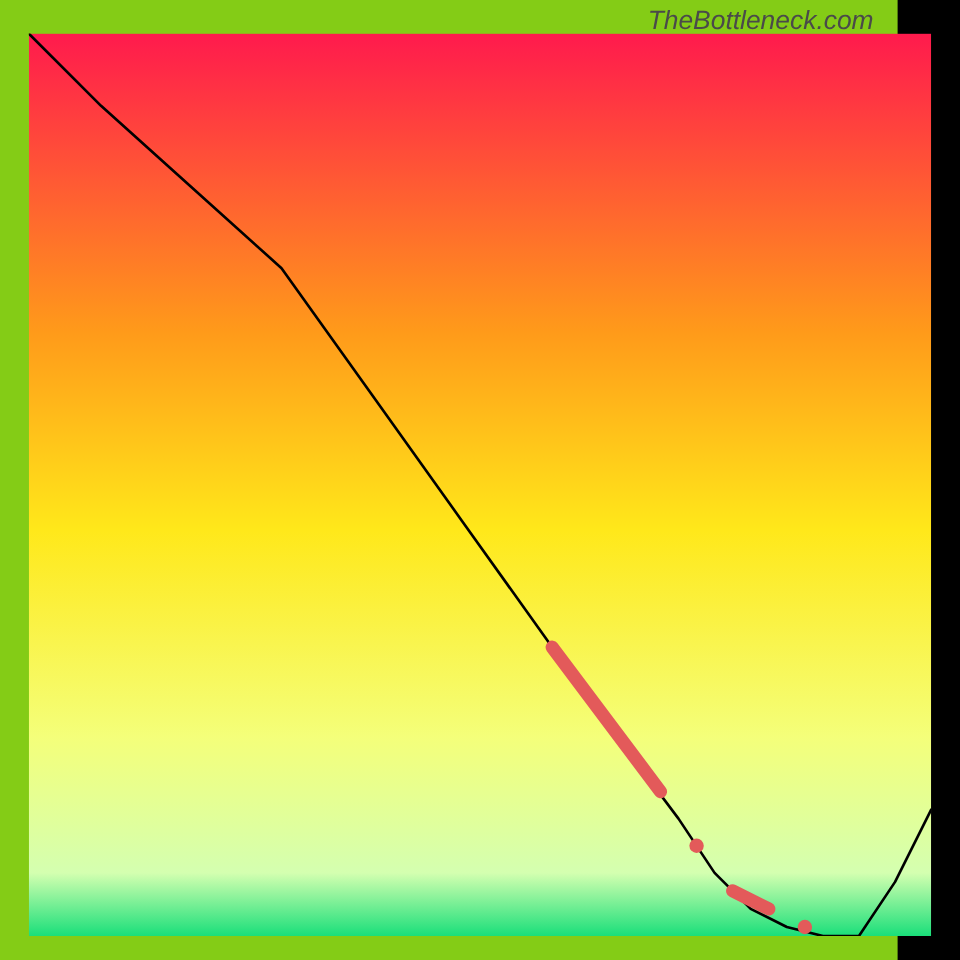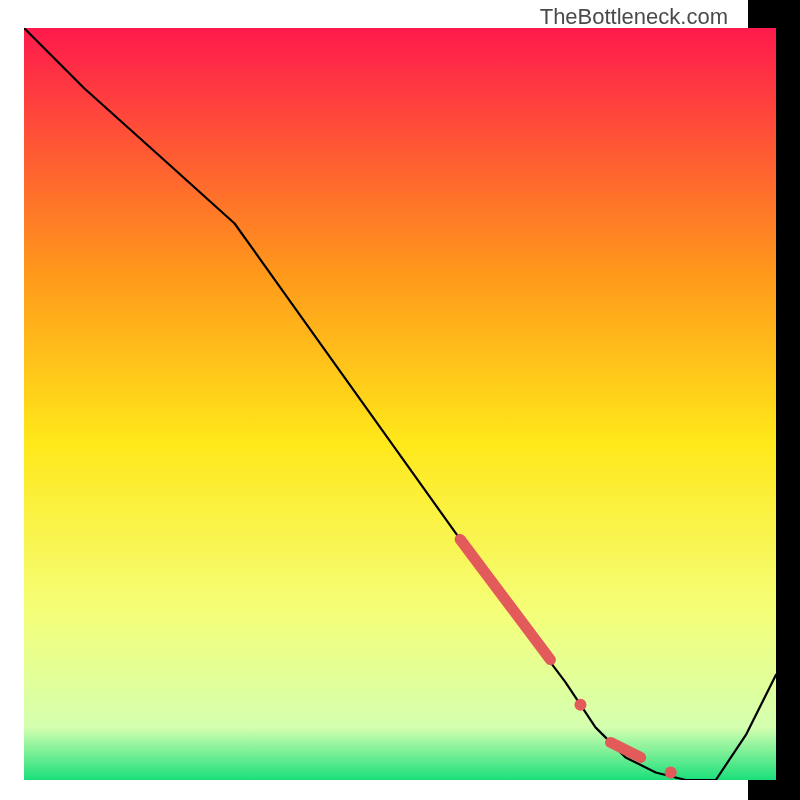--- a/index.html
+++ b/index.html
@@ -7,22 +7,23 @@
     padding: 0;
     background: #000;
     width: 800px;
     height: 800px;
     overflow: hidden;
     font-family: Arial, Helvetica, sans-serif;
   }
   .outer {
     width: 748px;
     height: 800px;
-    background: #ffffff;
+    background: #84cc16;
     position: relative;
+    font-style: italic;
   }
   .watermark {
     position: absolute;
     top: 4px;
     right: 20px;
     color: #4a4a4a;
     font-size: 22px;
     font-weight: 500;
     letter-spacing: 0px;
     user-select: none;

